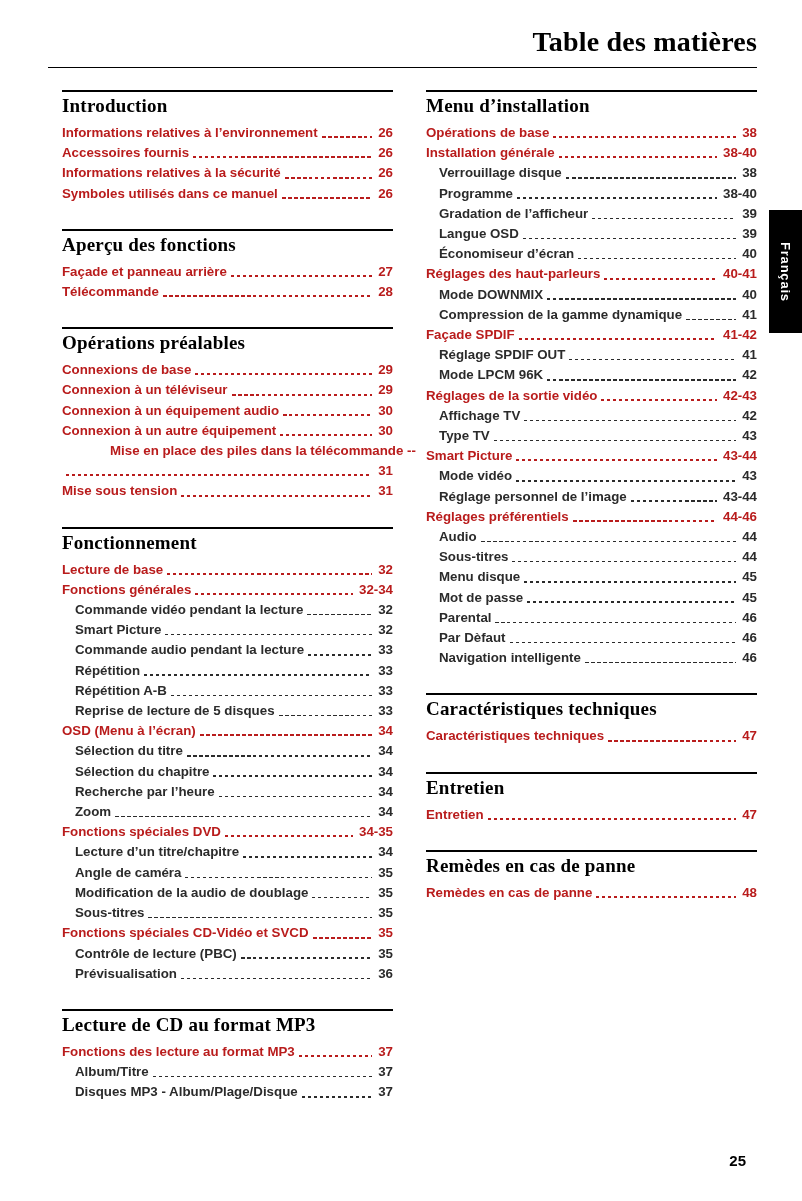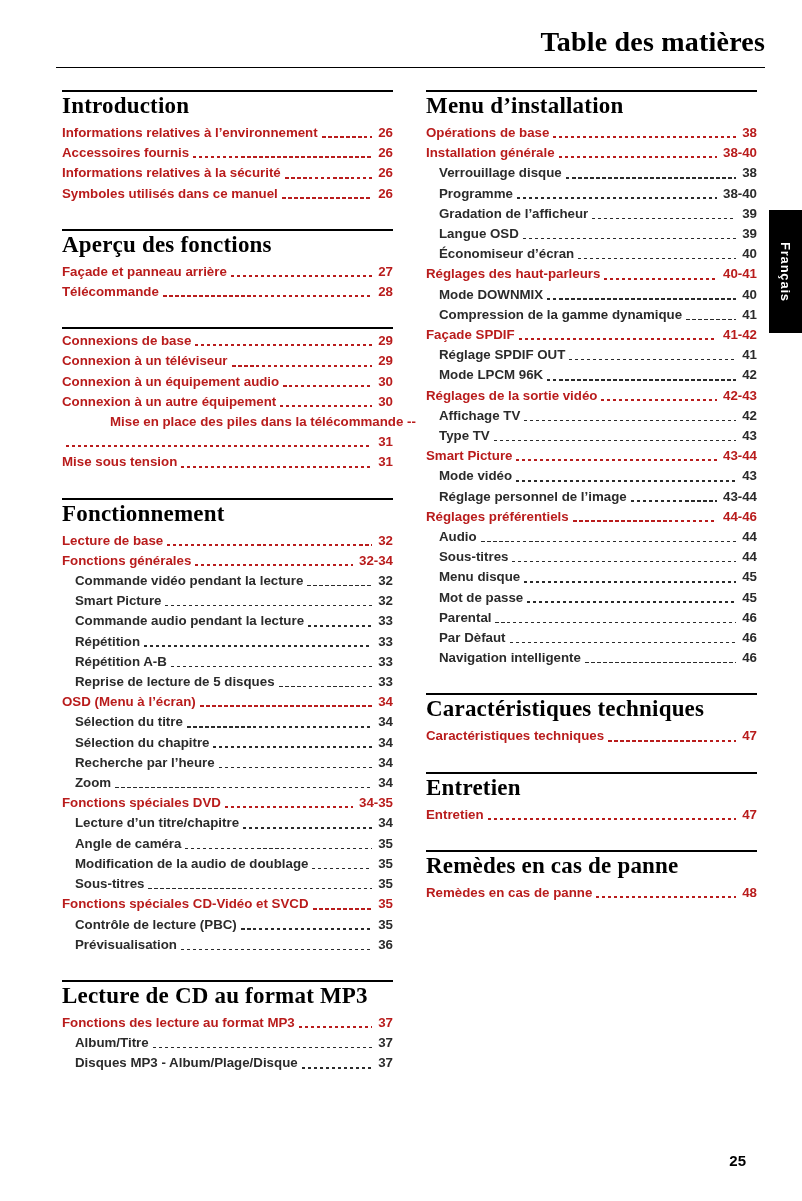--- a/index.html
+++ b/index.html
@@ -1,37 +1,37 @@
 <!DOCTYPE html>
 <html><head>
 <meta charset="utf-8">
 <style>
   html,body{margin:0;padding:0;background:#fff;}
   .page{
     position:relative;width:802px;height:1201px;background:#fff;color:#000;
     font-family:"Liberation Sans",sans-serif;overflow:hidden;
   }
   
-  .header{position:absolute;left:56px;top:26px;width:709px;}
+  .header{position:absolute;left:48px;top:26px;width:709px;}
   .page-title{
     margin:0;font-family:"Liberation Serif",serif;font-weight:700;
     font-size:28px;line-height:32px;text-align:right;letter-spacing:.2px;
   }
   .title-rule{border-bottom:1.6px solid #000;margin-top:9px;}
   
   .columns{
     position:absolute;left:62px;top:90px;width:695px;
     display:flex;gap:33px;align-items:flex-start;
   }
   .col{flex:1;min-width:0;}
   .toc-section{border-top:2px solid #000;padding-top:2px;}
   .toc-section + .toc-section{margin-top:25px;}
   .sec-heading{
     margin:0 0 6px 0;font-family:"Liberation Serif",serif;
-    font-size:23px;line-height:23px;font-weight:700;letter-spacing:.2px;
+    font-size:19px;line-height:23px;font-weight:700;letter-spacing:.2px;
   }
   
   .entry{display:flex;align-items:baseline;font-size:13.3px;line-height:20.2px;}
   .entry .lbl{min-width:0;}
   .entry .pg{margin-left:2px;white-space:nowrap;}
   .lvl0{font-weight:700;color:#b91c1c;}
   .lvl1{font-weight:700;color:#2b2b2b;padding-left:13px;}
   .leader{flex:1 1 10px;min-width:10px;margin:0 4px;align-self:stretch;position:relative;}
   .leader::after{
     content:"";position:absolute;left:0;right:0;bottom:5px;height:2px;
@@ -92,20 +92,21 @@
             <span class="leader"></span>
             <span class="pg">27</span>
           </div>
           <div class="entry lvl0">
             <span class="lbl">Télécommande</span>
             <span class="leader"></span>
             <span class="pg">28</span>
           </div>
         </section>
         <section class="toc-section">
+          <h2 class="sec-heading">Opérations préalables</h2>
           <div class="entry lvl0">
             <span class="lbl">Connexions de base</span>
             <span class="leader"></span>
             <span class="pg">29</span>
           </div>
           <div class="entry lvl0">
             <span class="lbl">Connexion à un téléviseur</span>
             <span class="leader"></span>
             <span class="pg">29</span>
           </div>

